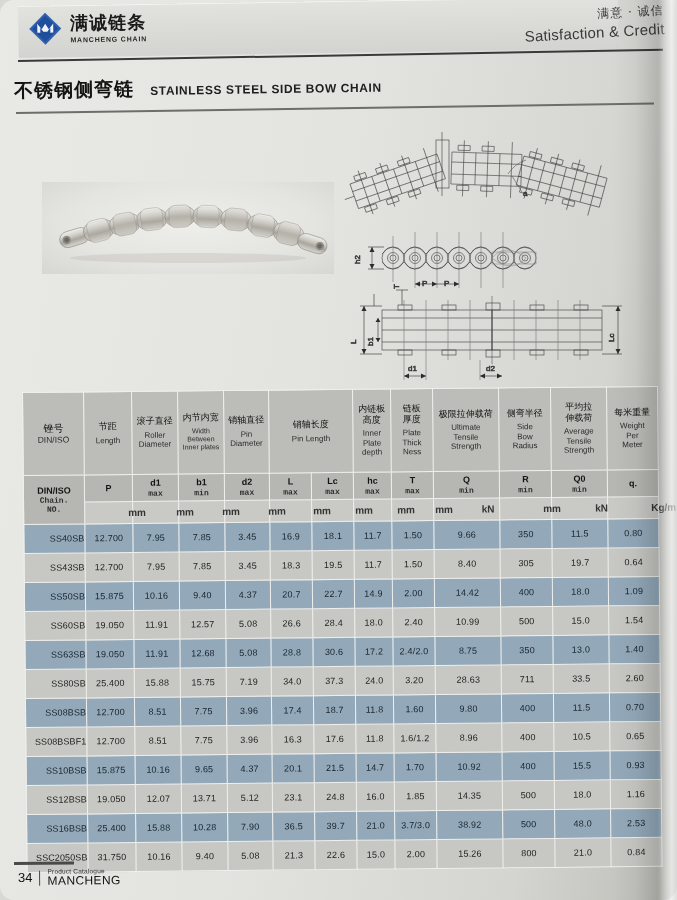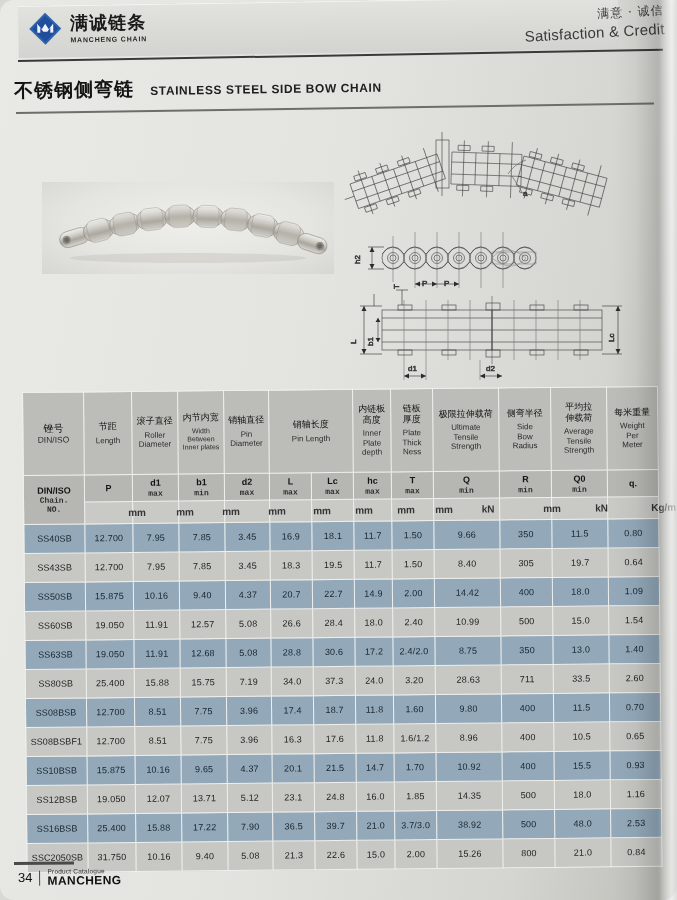--- a/index.html
+++ b/index.html
@@ -105,33 +105,33 @@
   .hsub{font-size:8px;color:#2e2e2e;line-height:1.15;display:block;font-family:Liberation Mono, monospace;}
   .hunit{font-size:10px;color:#333;padding-left:43px;}
   .firstcol .hcn{font-size:10px;margin-bottom:0;}
   .firstcol .hen{font-size:8.5px;}
 
   
   tbody tr{height:29px;}
   tbody tr.odd td{background:#93a9ba;color:#18232c;}
   tbody tr.even td{background:#c7c7c3;color:#1d1d1d;}
   tbody td{font-size:9px;letter-spacing:.2px;}
-  tbody td.name{font-size:9px;letter-spacing:.1px;}
+  tbody td.name{font-size:9px;letter-spacing:.1px;text-align:right;}
 
   
   #footer{
     position:absolute;left:18px;top:868px;display:flex;align-items:center;gap:7px;
     transform:rotate(-0.5deg);transform-origin:left top;
   }
   #pagenum{
     font-size:13px;color:#141414;font-weight:400;padding-right:7px;
     border-right:1.5px solid #4a4a48;line-height:1.1;
   }
   .foot-small{font-size:6.5px;color:#2e2e2e;letter-spacing:.2px;line-height:1.1;}
-  .foot-big{font-size:12px;font-weight:700;color:#101010;letter-spacing:.4px;line-height:1.15;}
+  .foot-big{font-size:12px;font-weight:400;color:#101010;letter-spacing:.4px;line-height:1.15;}
   #footbar{
     position:absolute;left:14px;top:862px;width:60px;height:3px;background:#4a4a48;
     transform:rotate(-0.5deg);transform-origin:left top;
   }
 </style>
 </head>
 <body>
 
 <div id="page">
 
@@ -735,21 +735,21 @@
             <td>1.85</td>
             <td>14.35</td>
             <td>500</td>
             <td>18.0</td>
             <td>1.16</td>
           </tr>
           <tr class="odd">
             <td class="name">SS16BSB</td>
             <td>25.400</td>
             <td>15.88</td>
-            <td>17.22</td>
+            <td>10.28</td>
             <td>7.90</td>
             <td>36.5</td>
             <td>39.7</td>
             <td>21.0</td>
             <td>3.7/3.0</td>
             <td>38.92</td>
             <td>500</td>
             <td>48.0</td>
             <td>2.53</td>
           </tr>

